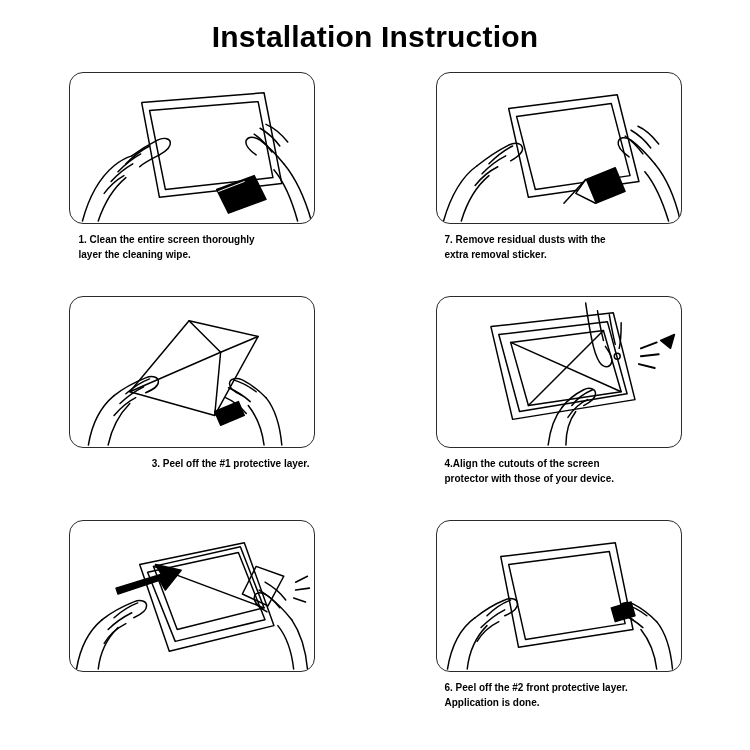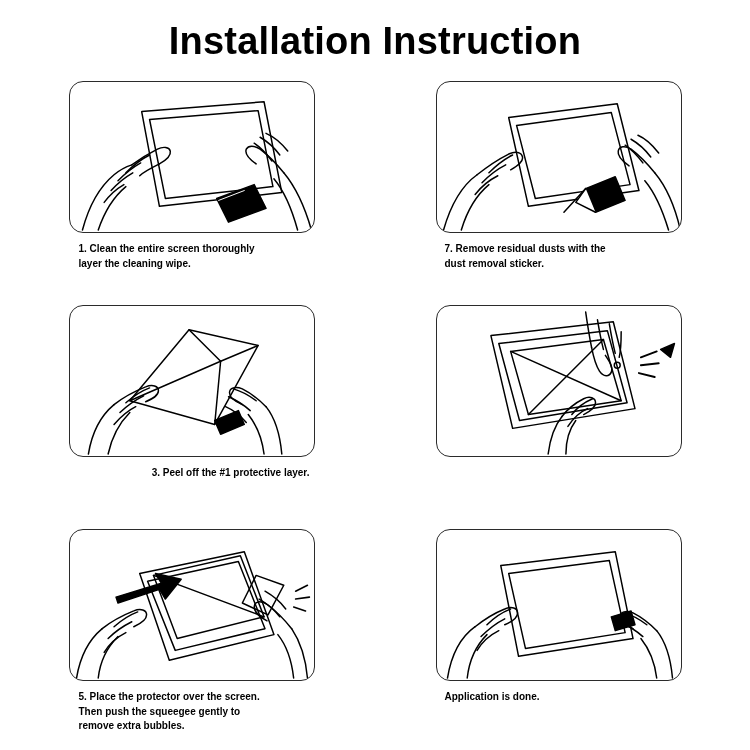--- a/index.html
+++ b/index.html
@@ -15,21 +15,21 @@
     overflow: hidden;
   }
   .page {
     position: relative;
     width: 750px;
     height: 750px;
     box-sizing: border-box;
   }
   .title {
     text-align: center;
-    font-size: 38px;
+    font-size: 30px;
     font-weight: bold;
     letter-spacing: 0.2px;
     padding-top: 20px;
     margin: 0 0 14px 0;
     color: #000;
   }
   .grid {
     display: grid;
     grid-template-columns: 1fr 1fr;
     grid-template-rows: repeat(3, 1fr);
@@ -147,21 +147,21 @@
             <path d="M234 150 C228 130 220 112 210 100"></path>
 
             <path d="M150 108 L180 96 L190 120 L160 132 Z" fill="#000" stroke="#000"></path>
             <path d="M150 108 L140 122 L160 132" fill="#fff" stroke="#000"></path>
             <path d="M128 132 L150 108" stroke="#000"></path>
           </g>
         </svg>
       </div>
       <div class="caption">
         <span class="ln">7. Remove residual dusts with the</span>
-        <span class="ln">dust removal sticker.</span>
+        <span class="ln">extra removal sticker.</span>
       </div>
     </div>
 
     <div class="cell cell-3">
       <div class="panel">
         <svg viewBox="0 0 246 152" xmlns="http://www.w3.org/2000/svg">
           <g fill="none" stroke="#000" stroke-width="1.5" stroke-linecap="round" stroke-linejoin="round">
 
             <path d="M60 96 L120 24 L190 40 L146 120 Z"></path>
             <path d="M120 24 L152 56 L190 40"></path>
@@ -217,20 +217,22 @@
             <path d="M130 150 C130 136 134 124 140 116"></path>
 
             <path d="M206 52 L222 46" stroke-width="2"></path>
             <path d="M206 60 L224 58" stroke-width="2"></path>
             <path d="M204 68 L220 72" stroke-width="2"></path>
             <path d="M226 44 L240 38 L236 52 Z" fill="#000" stroke="#000"></path>
           </g>
         </svg>
       </div>
       <div class="caption">
+        <span class="ln">4.Align the cutouts of the screen</span>
+        <span class="ln">protector with those of your device.</span>
       </div>
     </div>
 
     <div class="cell cell-5">
       <div class="panel">
         <svg viewBox="0 0 246 152" xmlns="http://www.w3.org/2000/svg">
           <g fill="none" stroke="#000" stroke-width="1.5" stroke-linecap="round" stroke-linejoin="round">
 
             <path d="M70 44 L176 22 L206 106 L100 132 Z"></path>
             <path d="M78 52 L170 32 L197 100 L106 122 Z"></path>
@@ -254,25 +256,20 @@
             <path d="M212 88 C206 80 198 74 191 70"></path>
             <path d="M218 80 C212 72 204 66 197 62"></path>
             <path d="M226 150 C224 132 218 116 210 106"></path>
 
             <path d="M228 62 L240 56" stroke-width="1.6"></path>
             <path d="M228 70 L242 68" stroke-width="1.6"></path>
             <path d="M226 78 L238 82" stroke-width="1.6"></path>
           </g>
         </svg>
       </div>
-      <div class="caption">
-        <span class="ln">5. Place the protector over the screen.</span>
-        <span class="ln">Then push the squeegee gently to</span>
-        <span class="ln">remove extra bubbles.</span>
-      </div>
     </div>
 
     <div class="cell cell-6">
       <div class="panel">
         <svg viewBox="0 0 246 152" xmlns="http://www.w3.org/2000/svg">
           <g fill="none" stroke="#000" stroke-width="1.5" stroke-linecap="round" stroke-linejoin="round">
 
             <path d="M64 36 L180 22 L198 110 L82 128 Z"></path>
             <path d="M72 44 L174 31 L190 104 L89 120 Z"></path>
 
@@ -287,18 +284,19 @@
 
             <path d="M238 150 C236 128 230 112 222 102"></path>
             <path d="M222 102 C214 94 206 88 198 84 C191 81 185 83 185 88 C185 93 191 97 198 100"></path>
             <path d="M212 96 C204 90 196 86 189 84"></path>
             <path d="M208 108 C200 101 193 97 186 94"></path>
             <path d="M222 150 C220 134 214 120 206 110"></path>
           </g>
         </svg>
       </div>
       <div class="caption">
+        <span class="ln">6. Peel off the #2 front protective layer.</span>
         <span class="ln">Application is done.</span>
       </div>
     </div>
 
   </div>
 </div>
 
 </body></html>

